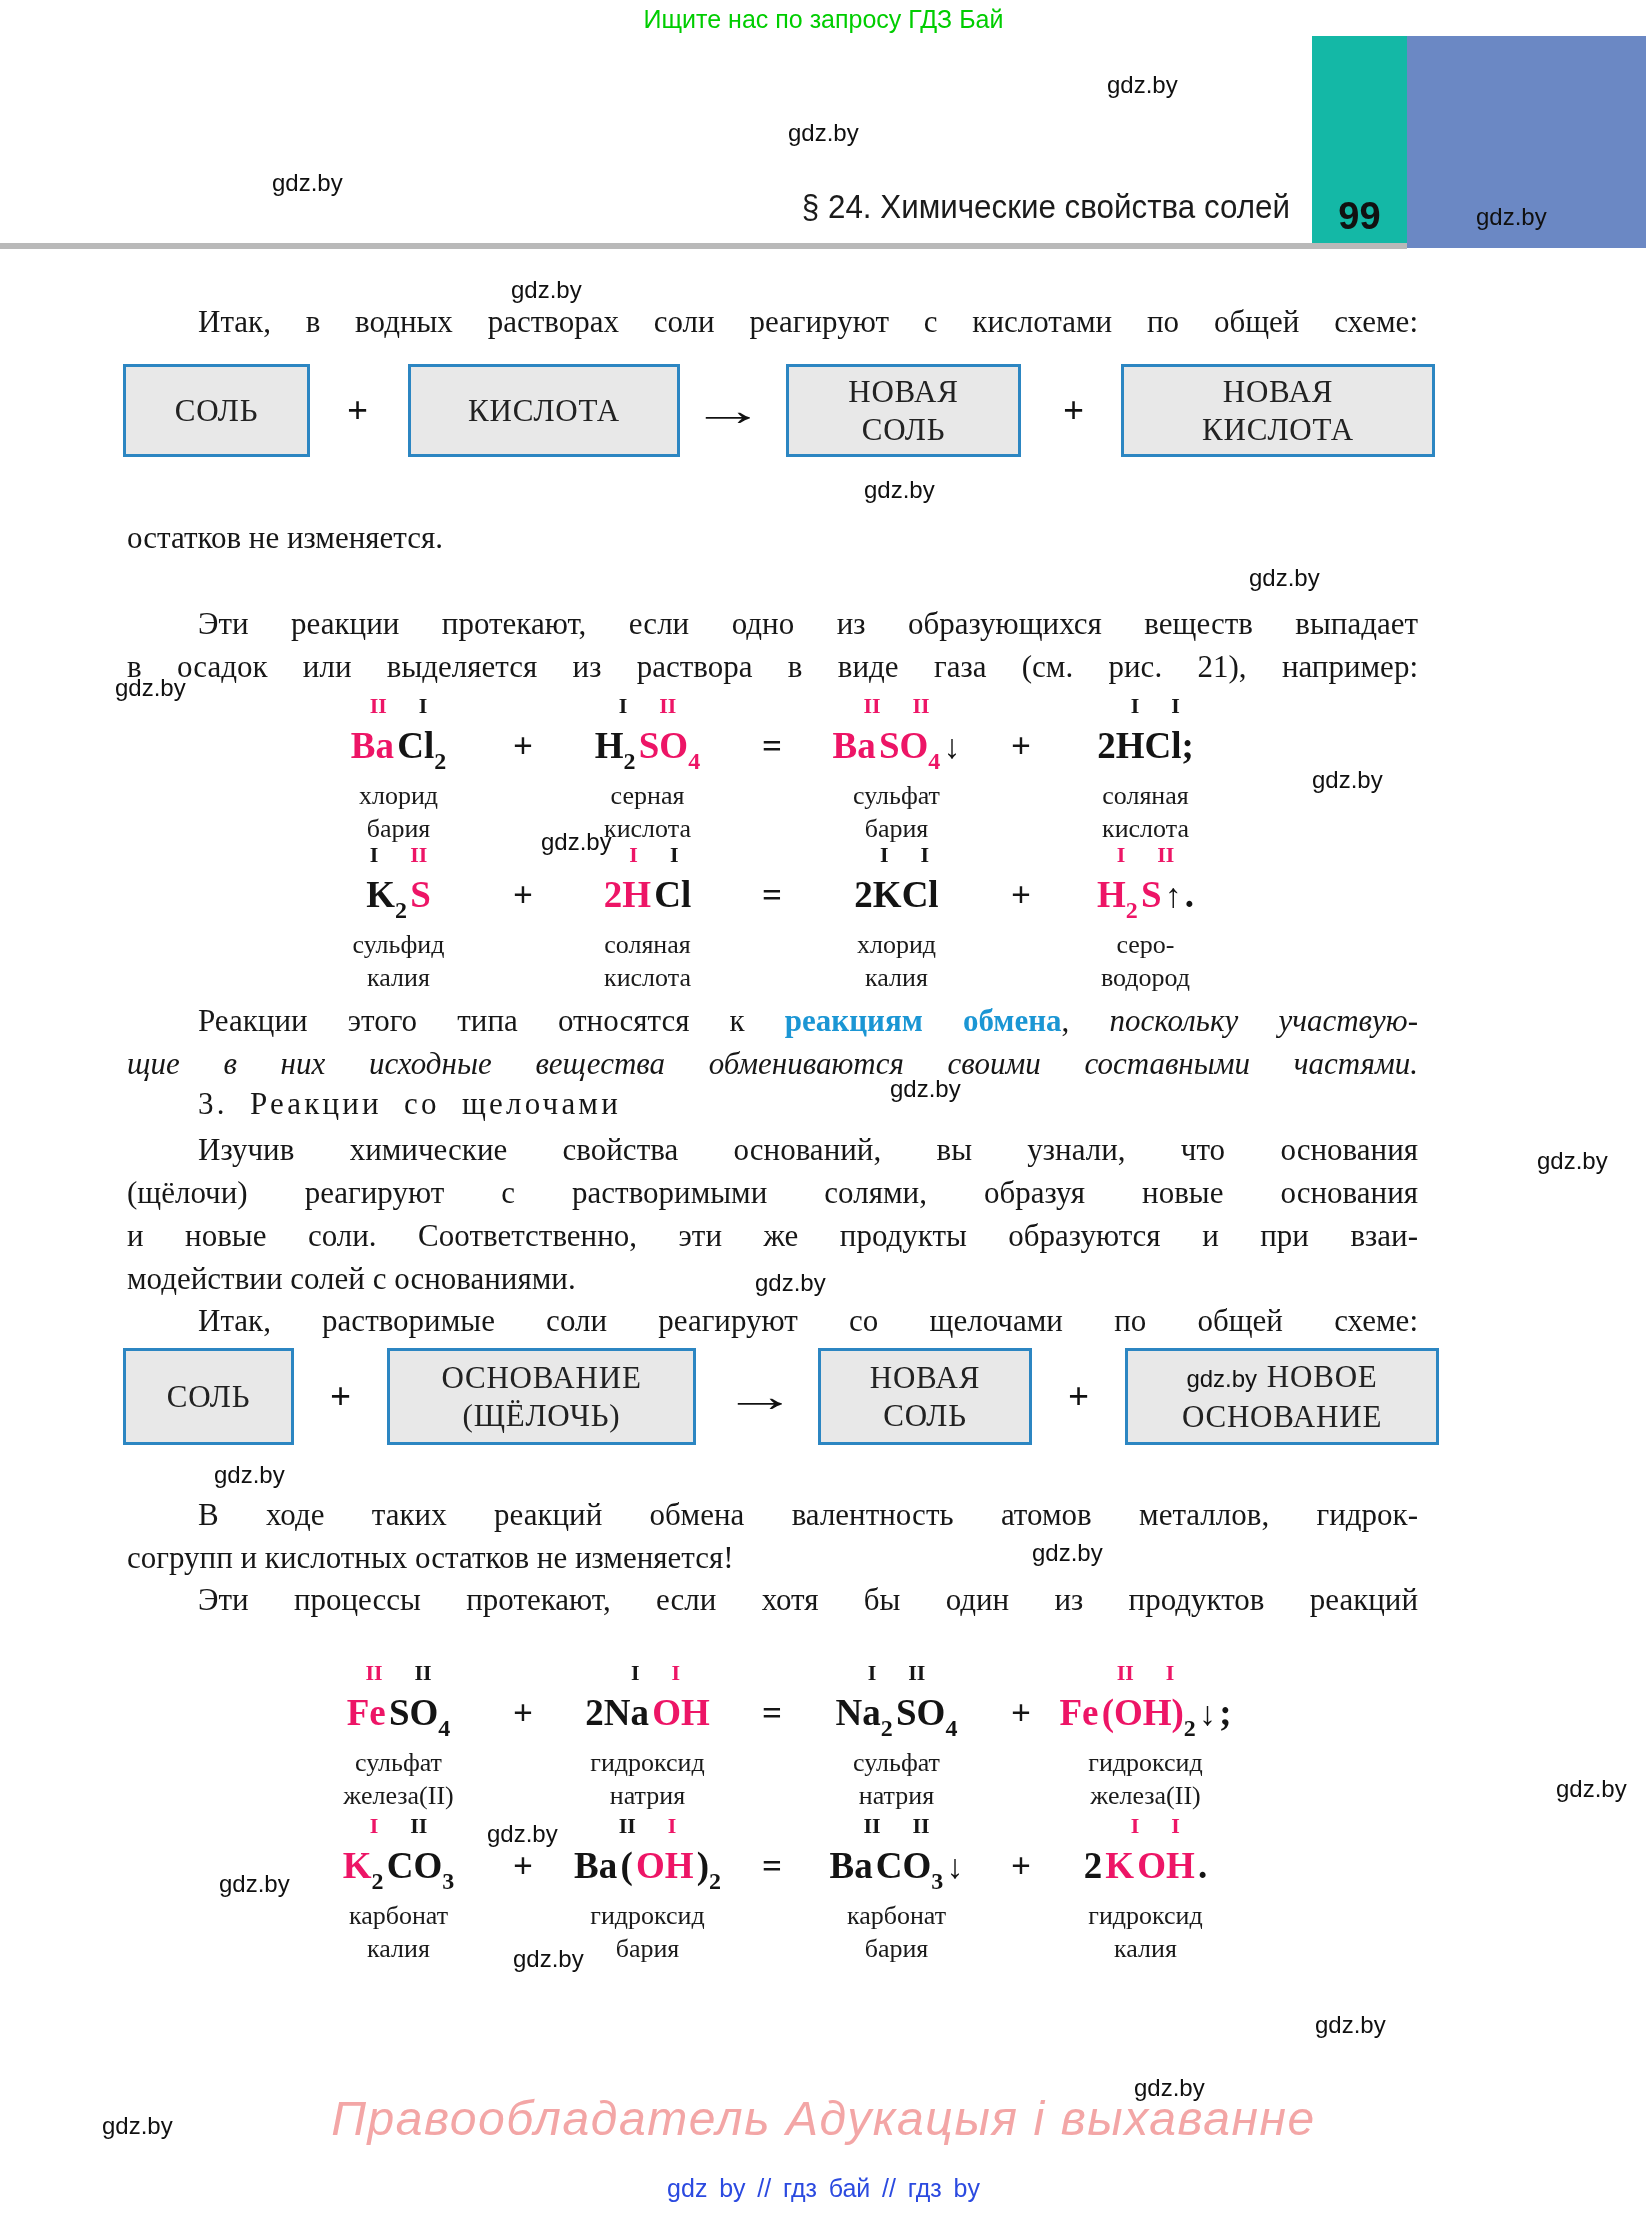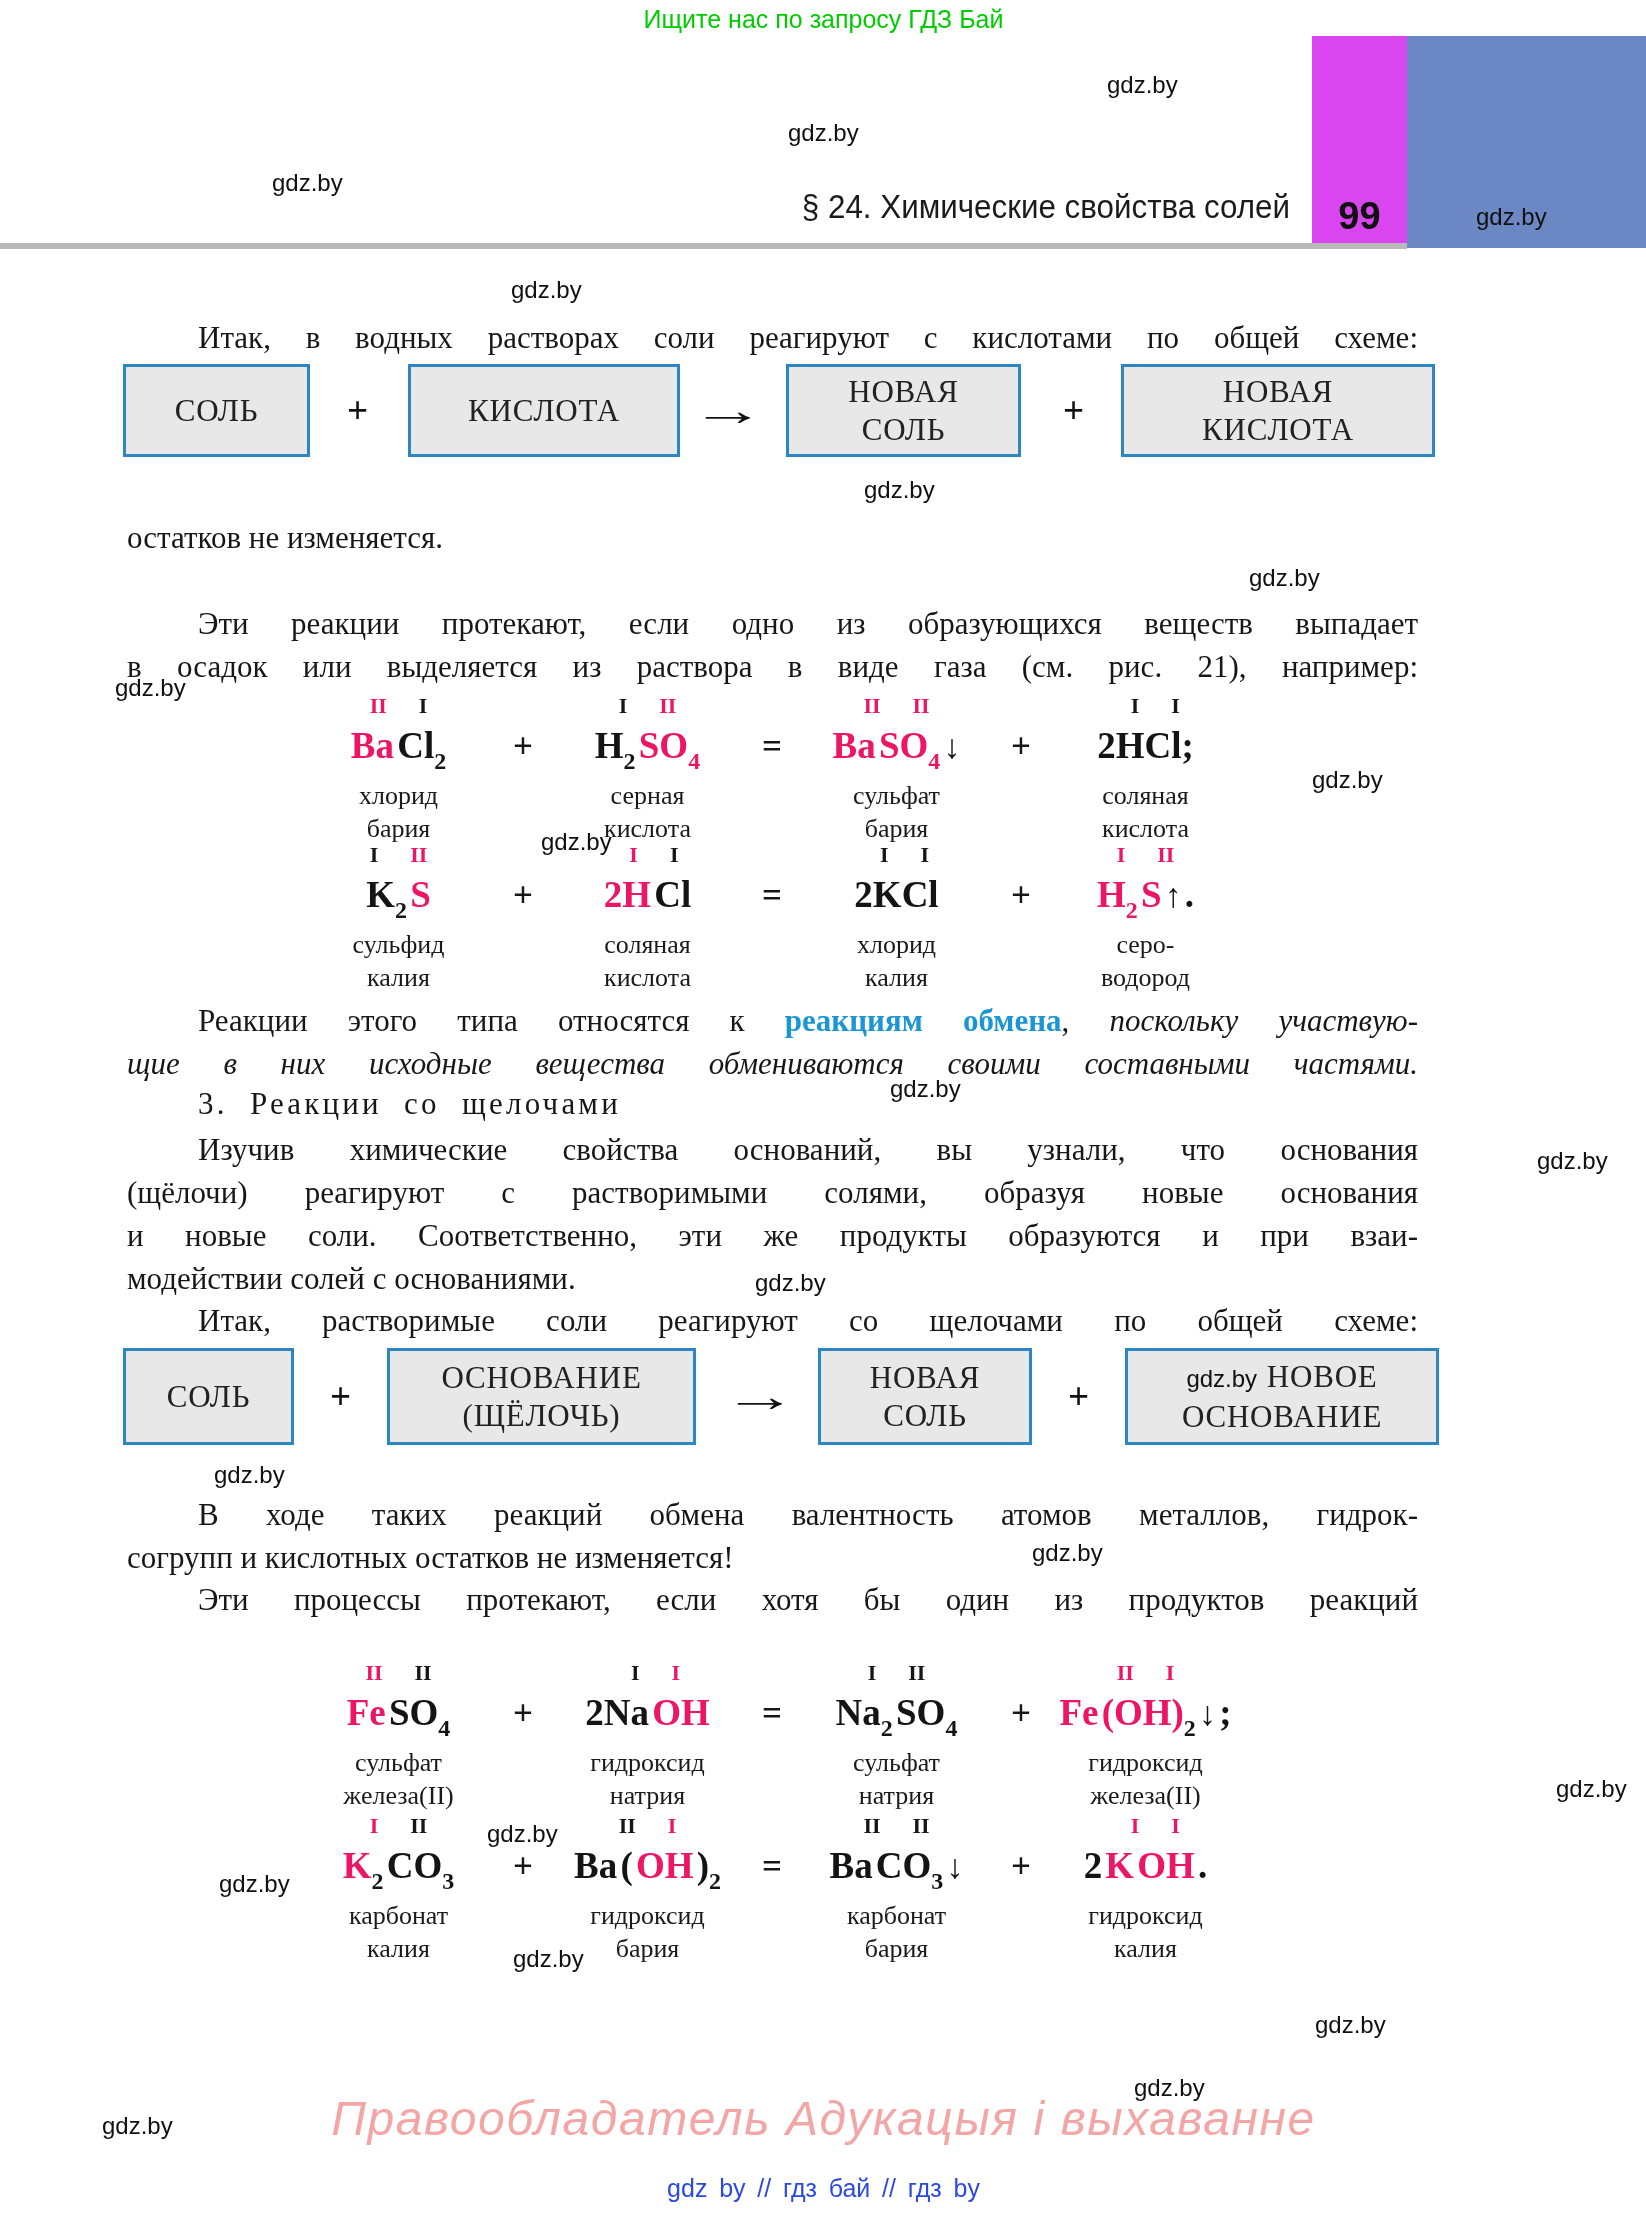--- a/index.html
+++ b/index.html
@@ -7,33 +7,33 @@
           font-family:"Liberation Serif", serif; color:#161616; overflow:hidden; }
 
   
   .banner { position:absolute; top:4.8px; left:0; width:100%; text-align:center;
             font-family:"Liberation Sans", sans-serif; font-size:25px; color:#00cd00; }
 
   
   .header-title { position:absolute; top:188px; left:0; width:1290px; text-align:right;
                   font-family:"Liberation Sans", sans-serif; font-size:33px; color:#1b1b1b;
                   transform:scaleX(0.95); transform-origin:right center; white-space:nowrap; }
-  .pagenum-box { position:absolute; left:1312px; top:36px; width:95px; height:212px; background:#d946ef; }
+  .pagenum-box { position:absolute; left:1312px; top:36px; width:95px; height:212px; background:#14b8a6; }
   .pagenum { position:absolute; left:0; bottom:9.7px; width:100%; text-align:center;
              font-family:"Liberation Sans", sans-serif; font-weight:bold; font-size:38px; color:#111; }
   .blue-box { position:absolute; left:1407px; top:36px; width:239px; height:212px; background:#6b88c4; }
   .rule { position:absolute; left:0; top:243px; width:1407px; height:6.4px; background:#b9b9b9; }
 
   
   .wm { position:absolute; font-family:"Liberation Sans", sans-serif; font-size:24px;
         color:#101010; white-space:nowrap; }
 
   
   .par { position:absolute; left:127px; width:1291px; font-size:31px; line-height:43px; color:#171717; }
-  #p1{top:316px} #p2{top:516px} #p3{top:602px} #p4{top:999px} #h3{top:1082px}
+  #p1{top:300px} #p2{top:516px} #p3{top:602px} #p4{top:999px} #h3{top:1082px}
   #p5{top:1128px} #p6{top:1299px} #p7{top:1493px} #p8{top:1578px}
   .bline { height:43px; }
   .bline.j { text-align:justify; text-align-last:justify; }
   .bline.ind { padding-left:71px; }
   .s-b { color:#1b96d4; font-weight:bold; }
   .s-i { font-style:italic; }
   .spaced { letter-spacing:3.2px; word-spacing:11.3px; }
 
   
   .scheme { position:absolute; left:0; width:1350px; }

